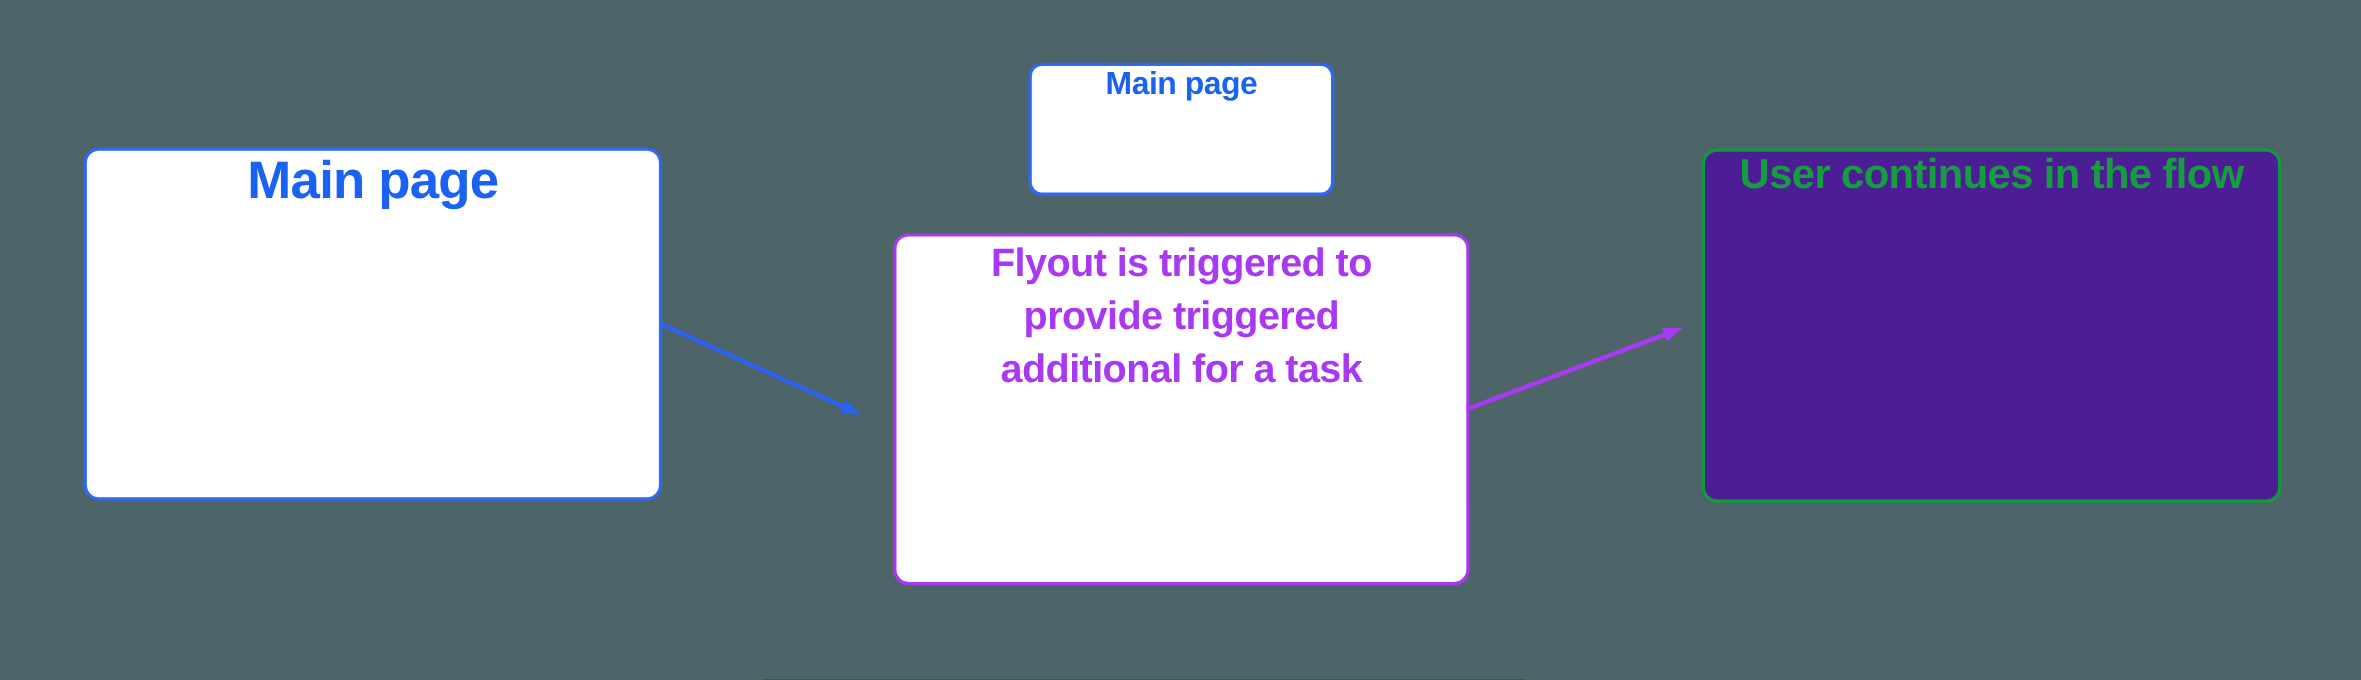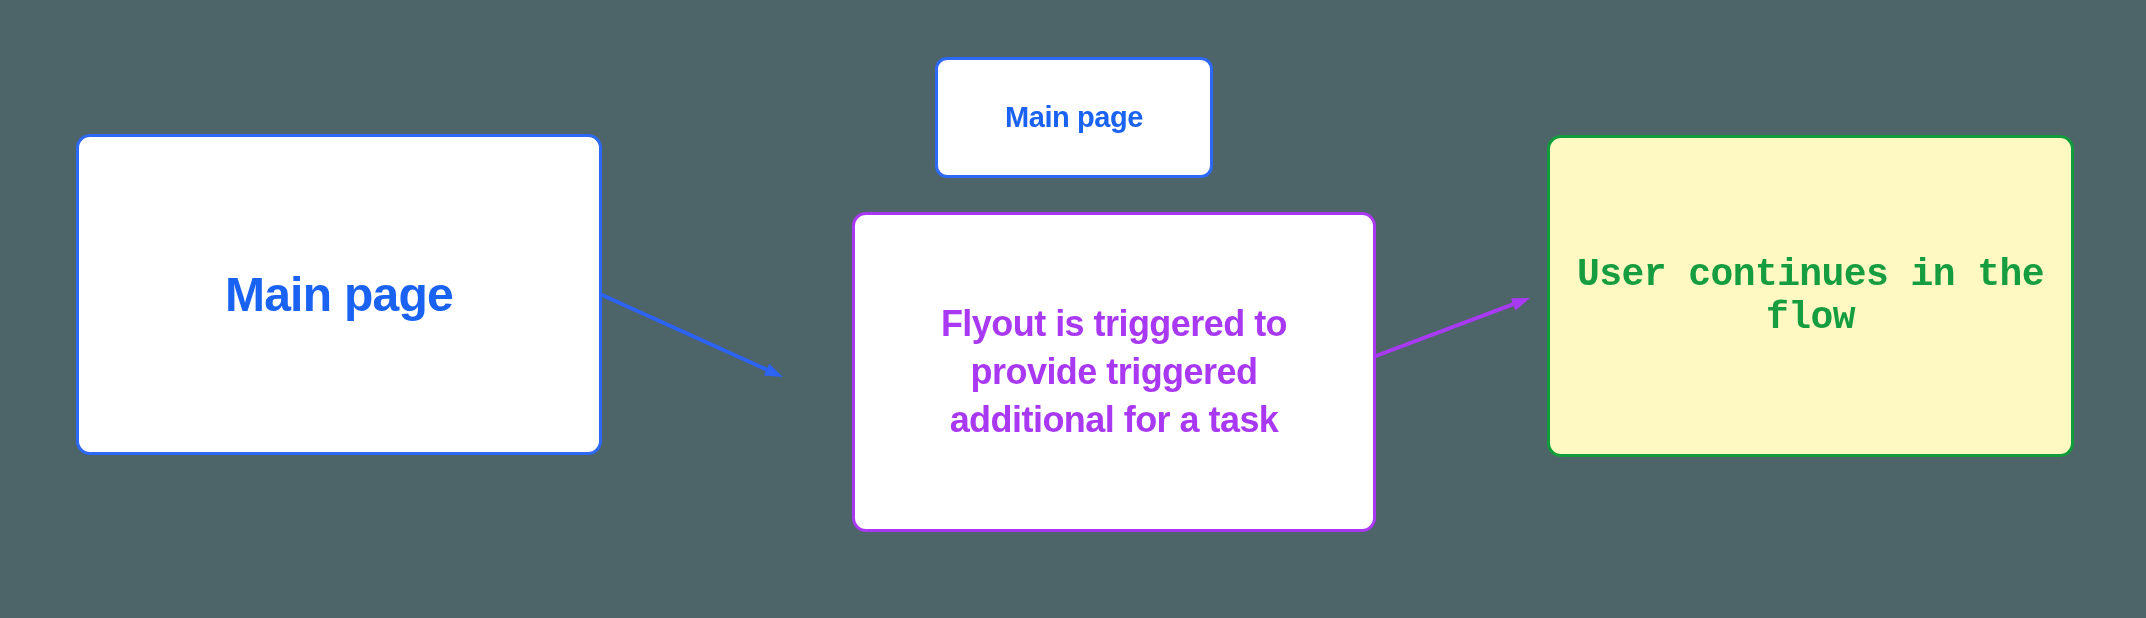--- a/index.html
+++ b/index.html
@@ -14,39 +14,39 @@
     overflow: hidden;
     font-family: "Liberation Sans", sans-serif;
   }
   .node {
     position: absolute;
     box-sizing: border-box;
     background: #fff;
     border: 3px solid #f97316;
     border-radius: 14px;
     display: flex;
-    align-items: center;
+    align-items: flex-start;
     justify-content: center;
     text-align: center;
     font-weight: bold;
     letter-spacing: -0.015em;
   }
   .node-main {
     left: 76px; top: 134px;
     width: 526px; height: 321px;
     font-size: 48px;
   }
   .node-main-mini {
     left: 935px; top: 57px;
     width: 278px; height: 121px;
     font-size: 29px;
     border-radius: 12px;
   }
   .node-flyout {
-    left: 852px; top: 212px;
+    left: 812px; top: 212px;
     width: 524px; height: 320px;
     font-size: 36px;
     line-height: 1.33;
   }
   .node-user {
     left: 1547px; top: 135px;
     width: 527px; height: 322px;
     font-size: 38px;
   }
   .label-line { display: block; }
@@ -83,17 +83,17 @@
   </div>
 
   <div class="node node-flyout" style="border-color: rgb(169, 56, 242); color: rgb(169, 56, 242); background-color: rgb(255, 255, 255);">
     <span>
       <span class="label-line">Flyout is triggered to</span>
       <span class="label-line">provide triggered</span>
       <span class="label-line">additional for a task</span>
     </span>
   </div>
 
-  <div class="node node-user" style="border-color: rgb(17, 156, 59); color: rgb(22, 157, 64); background-color: #fef9c3; font-family: Liberation Mono, monospace;">
+  <div class="node node-user" style="border-color: rgb(17, 156, 59); color: rgb(22, 157, 64); background-color: #4c1d95;">
     <span>User continues in the flow</span>
   </div>
 
 </div>
 
 </body></html>

